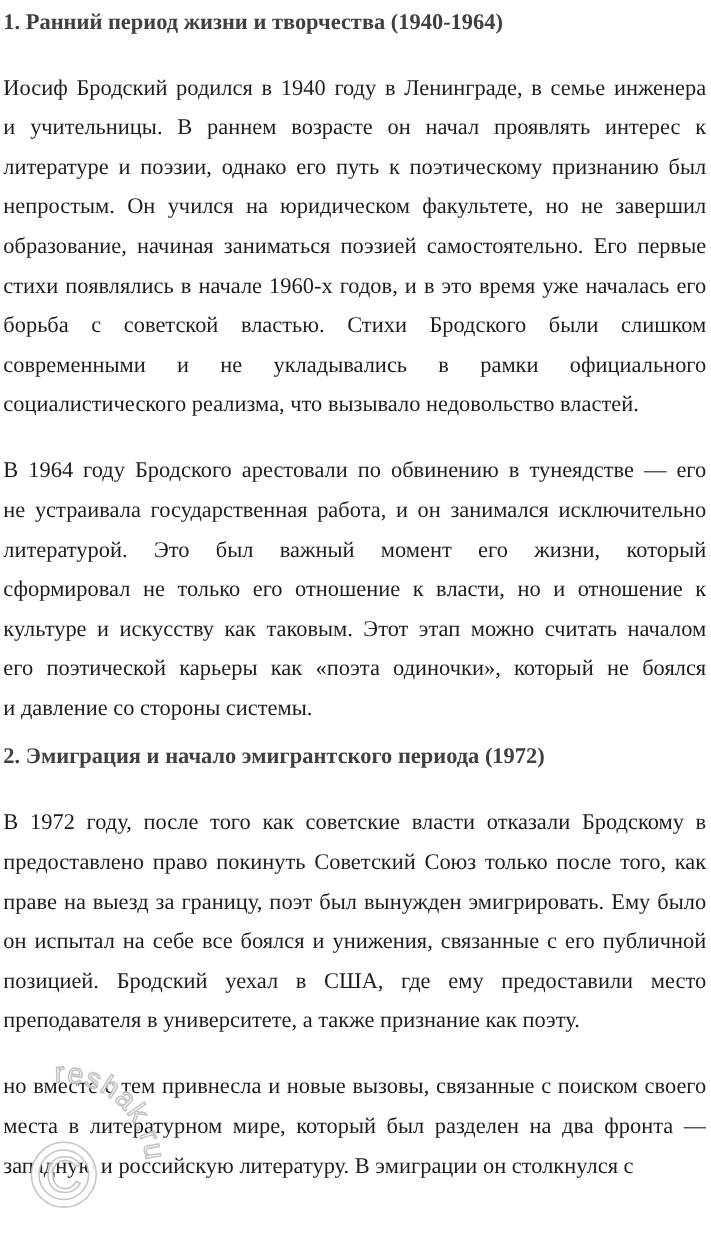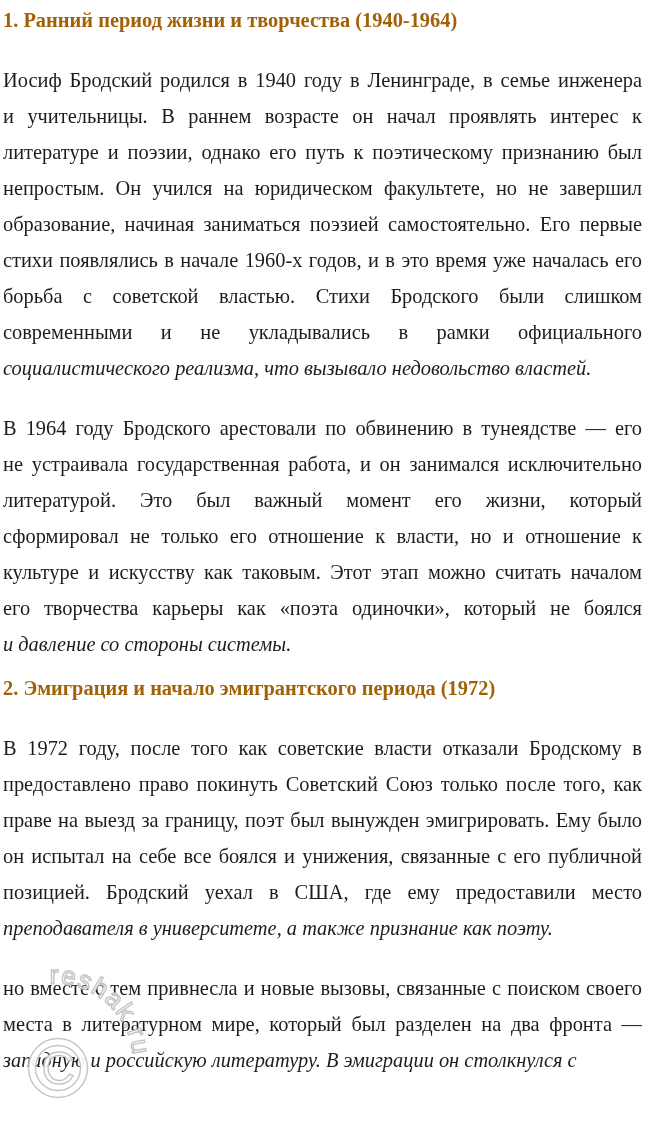--- a/index.html
+++ b/index.html
@@ -19,21 +19,21 @@
     position: absolute;
     left: 0;
     top: 0;
     right: 0;
     bottom: 0;
     padding: 2px 4px 0 3px;
     color: #1c1c1c;
   }
   .heading {
     font-weight: 700;
-    color: #a16207;
+    color: #404040;
     font-size: 20.4px;
     line-height: 36px;
     height: 36px;
     overflow: hidden;
     white-space: nowrap;
     margin-top: 8px;
   }
   .paragraph {
     margin-top: 24px;
   }
@@ -44,21 +44,20 @@
   .line {
     font-size: 20.4px;
     line-height: 36px;
     height: 36px;
     overflow: hidden;
     text-align: justify;
     text-align-last: justify;
   }
   .line.last {
     text-align-last: left;
-    font-style: italic;
   }
   .watermark {
     position: absolute;
     left: 0;
     top: 942px;
     pointer-events: none;
     opacity: 0.92;
   }
   .wm-text {
     font-family: "Liberation Sans", sans-serif;
@@ -81,21 +80,21 @@
         <div class="line">борьба с советской властью. Стихи Бродского были слишком</div>
         <div class="line">современными и не укладывались в рамки официального</div>
         <div class="line last">социалистического реализма, что вызывало недовольство властей.</div>
       </div>
       <div class="paragraph">
         <div class="line">В 1964 году Бродского арестовали по обвинению в тунеядстве — его</div>
         <div class="line">не устраивала государственная работа, и он занимался исключительно</div>
         <div class="line">литературой. Это был важный момент его жизни, который</div>
         <div class="line">сформировал не только его отношение к власти, но и отношение к</div>
         <div class="line">культуре и искусству как таковым. Этот этап можно считать началом</div>
-        <div class="line">его творчества карьеры как «поэта одиночки», который не боялся</div>
+        <div class="line">его поэтической карьеры как «поэта одиночки», который не боялся</div>
         <div class="line last">и давление со стороны системы.</div>
       </div>
       <div class="heading">2. Эмиграция и начало эмигрантского периода (1972)</div>
       <div class="paragraph">
         <div class="line">В 1972 году, после того как советские власти отказали Бродскому в</div>
         <div class="line">предоставлено право покинуть Советский Союз только после того, как</div>
         <div class="line">праве на выезд за границу, поэт был вынужден эмигрировать. Ему было</div>
         <div class="line">он испытал на себе все боялся и унижения, связанные с его публичной</div>
         <div class="line">позицией. Бродский уехал в США, где ему предоставили место</div>
         <div class="line last">преподавателя в университете, а также признание как поэту.</div>

